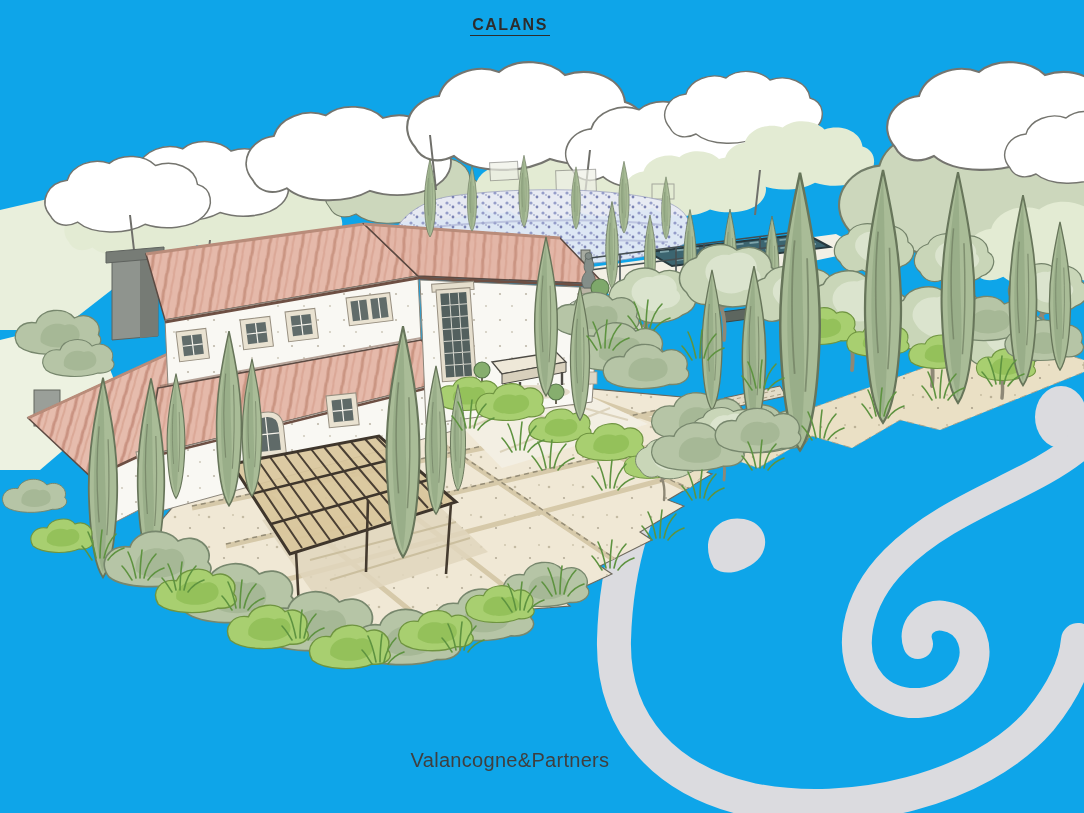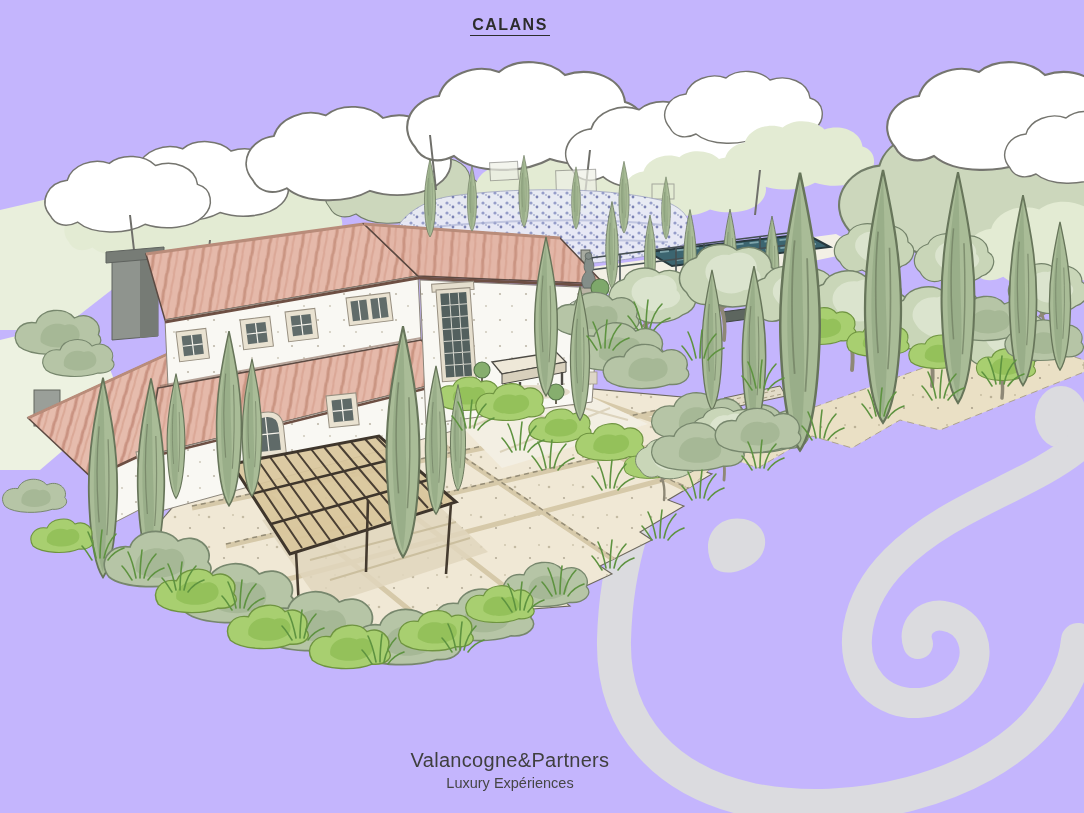--- a/index.html
+++ b/index.html
@@ -1,16 +1,16 @@
 <!DOCTYPE html>
 <html><head>
 <meta charset="utf-8">
 <style>
   html,body{margin:0;padding:0;background:#ffffff;}
-  .page{position:relative;width:1084px;height:813px;background:#c4b5fd;overflow:hidden;
+  .page{position:relative;width:1084px;height:813px;background:#0ea5e9;overflow:hidden;
         font-family:"Liberation Sans", sans-serif;}
   .title{position:absolute;top:16px;left:0;width:1020px;text-align:center;}
   .title span{font-size:16px;font-weight:600;letter-spacing:1.5px;color:#2d2d2d;
         border-bottom:1.6px solid #2d2d2d;padding:0 2px 2px 2px;}
   .footer{position:absolute;top:733px;left:0;width:1020px;text-align:center;color:#3f3f3f;margin-top:16px;}
   .footer .brand{font-size:20px;letter-spacing:.3px;}
   .footer .tagline{font-size:14.5px;margin-top:3px;color:#464646;}
   svg{position:absolute;top:0;left:0;}
   .cl-w{fill:#ffffff;stroke:#75756f;stroke-width:1.4;}
   .cl-g{fill:#e3ebd3;stroke:none;}
@@ -383,16 +383,15 @@
           <use href="#grs" transform="translate(632,298)"></use>
     <use href="#grs" transform="translate(591,318)"></use>
           <use href="#grs" transform="translate(86,528)"></use>
     <use href="#grs" transform="translate(126,548)"></use>
   </g>
 </g>
 </svg>
 
 <div class="footer">
   <div class="brand">Valancogne&amp;Partners</div>
-  <div class="tagline">Luxury Expériences</div>
 </div>
 
 </div>
 
 </body></html>

